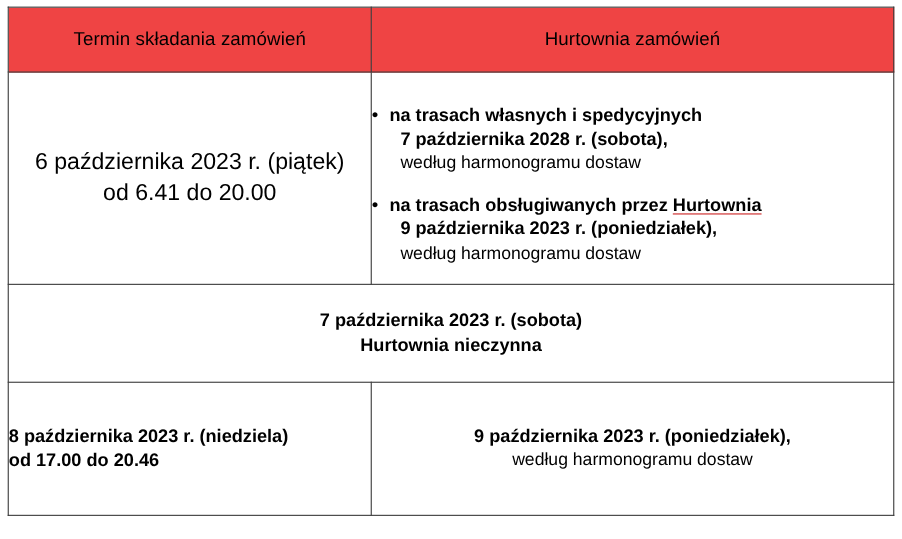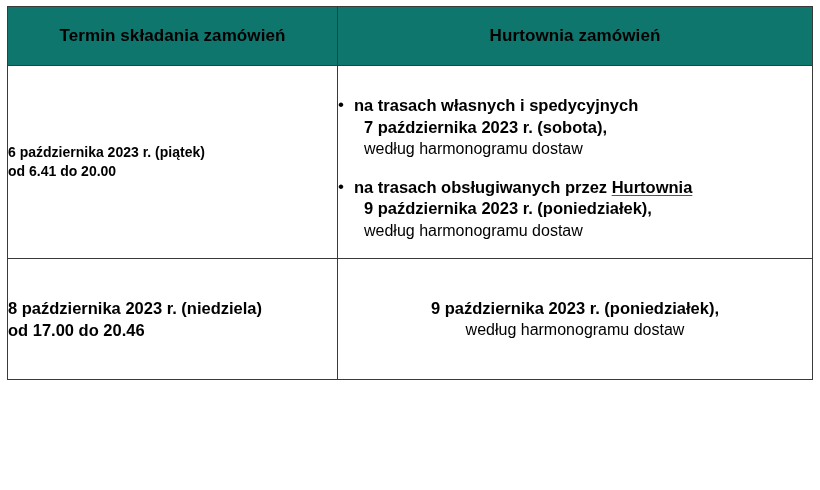--- a/index.html
+++ b/index.html
@@ -27,32 +27,33 @@
   }
   table.schedule td, table.schedule th {
     border: 1px solid #3a3a3a;
     vertical-align: middle;
     padding: 0;
   }
   .col-left { width: 330px; }
   .col-right { width: 475px; }
 
   th.head {
-    background: #0f766e;
+    background: #ef4444;
     height: 58px;
     font-size: 17px;
-    font-weight: bold;
+    font-weight: normal;
     text-align: center;
     letter-spacing: 0.1px;
   }
 
   td.cell-left {
     height: 192px;
-    font-size: 14px;
-    font-weight: bold;
+    text-align: center;
+    font-size: 21px;
+    font-weight: normal;
     line-height: 1.35;
   }
   td.cell-right {
     height: 192px;
     padding: 10px 14px 10px 22px;
   }
 
   ul.bullets {
     list-style: none;
     margin: 0;
@@ -133,29 +134,35 @@
     <tbody>
       <tr>
         <td class="cell-left">
           <div>6 października 2023 r. (piątek)</div>
           <div>od 6.41 do 20.00</div>
         </td>
         <td class="cell-right">
           <ul class="bullets">
             <li>
               <div class="b-line1">na trasach własnych i spedycyjnych</div>
-              <div class="b-line2">7 października 2023 r. (sobota),</div>
+              <div class="b-line2">7 października 2028 r. (sobota),</div>
               <div class="b-line3">według harmonogramu dostaw</div>
             </li>
             <li>
               <div class="b-line1"><span>na trasach obsługiwanych przez </span><span class="spell">Hurtownia</span></div>
               <div class="b-line2">9 października 2023 r. (poniedziałek),</div>
               <div class="b-line3">według harmonogramu dostaw</div>
             </li>
           </ul>
+        </td>
+      </tr>
+      <tr>
+        <td class="cell-mid" colspan="2">
+          <div>7 października 2023 r. (sobota)</div>
+          <div>Hurtownia nieczynna</div>
         </td>
       </tr>
       <tr>
         <td class="cell-left-b">
           <div class="nowrap">8 października 2023 r. (niedziela)</div>
           <div>od 17.00 do 20.46</div>
         </td>
         <td class="cell-right-b">
           <div class="rb-line1">9 października 2023 r. (poniedziałek),</div>
           <div class="rb-line2">według harmonogramu dostaw</div>

